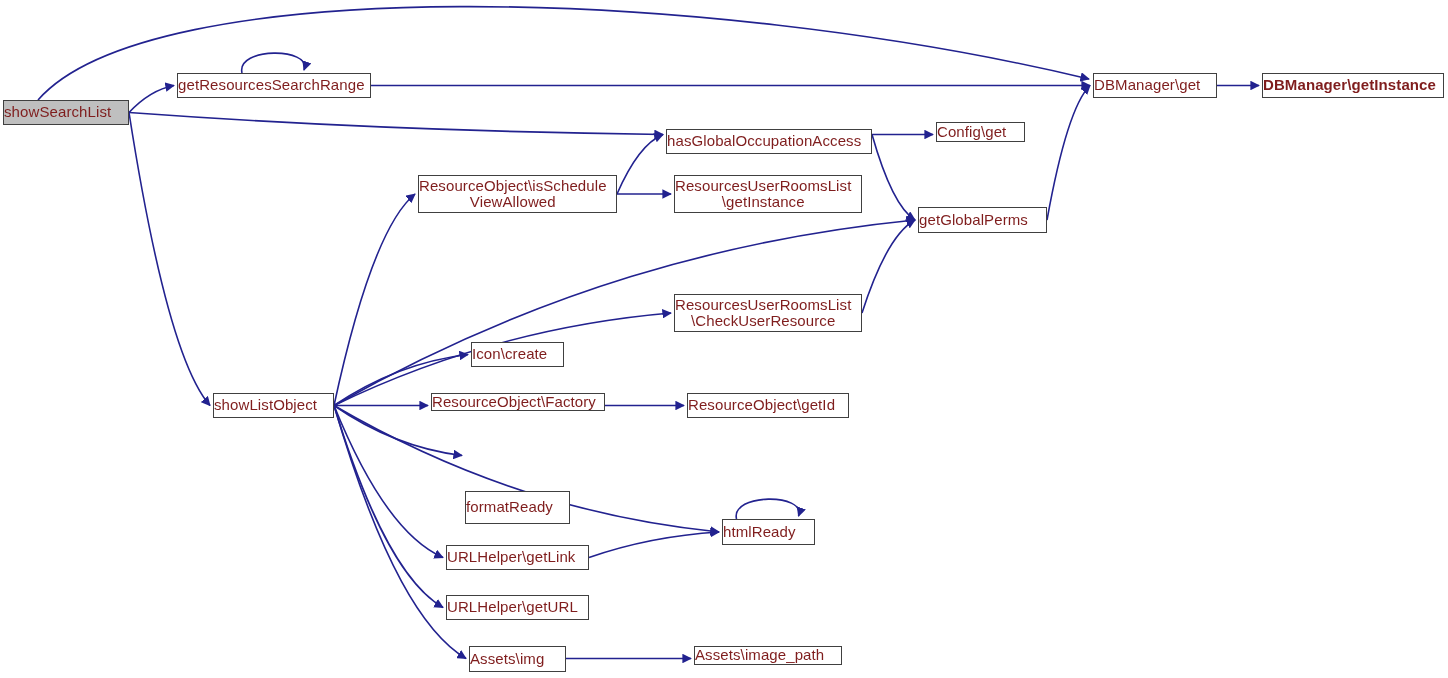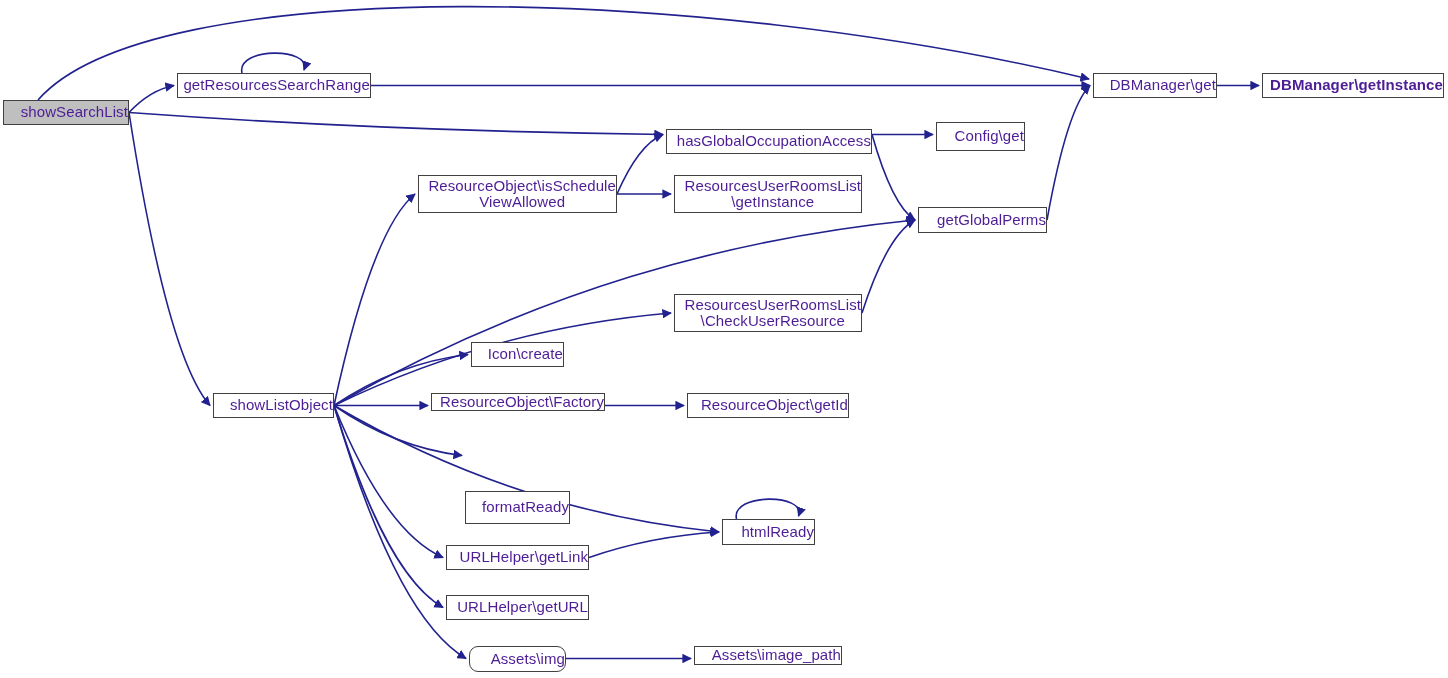--- a/index.html
+++ b/index.html
@@ -22,26 +22,26 @@
     top: 0;
     width: 1448px;
     height: 678px;
     pointer-events: none;
   }
   .node {
     position: absolute;
     box-sizing: border-box;
     border: 1px solid #404040;
     background: #ffffff;
-    color: #4c1d95;
+    color: #7f1d1d;
     font-size: 15px;
     line-height: 1.08;
     display: flex;
     align-items: center;
-    justify-content: flex-end;
+    justify-content: flex-start;
     text-align: center;
     white-space: pre;
     letter-spacing: 0.1px;
     z-index: 2;
   }
   .node.root {
     background: #bfbfbf;
     border-color: #404040;
   }
   .node-label {
@@ -88,32 +88,32 @@
         <path d="M 736.5 519 C 730.5 493, 806.5 493, 798.5 516" marker-end="url(#arrow)"></path>
         <path d="M 566 658.5 L 691 658.5" marker-end="url(#arrow)"></path>
       </g>
   </svg>
   <div id="nodes">
       <div class="node root" style="left: 3px; top: 100px; width: 126px; height: 25px;"><span class="node-label">showSearchList</span></div>
       <div class="node" style="left: 177px; top: 73px; width: 194px; height: 25px;"><span class="node-label">getResourcesSearchRange</span></div>
       <div class="node" style="left: 1093px; top: 73px; width: 124px; height: 25px;"><span class="node-label">DBManager\get</span></div>
       <div class="node" style="left: 1262px; top: 73px; width: 182px; height: 25px; font-weight: bold;"><span class="node-label">DBManager\getInstance</span></div>
       <div class="node" style="left: 666px; top: 122px; width: 206px; height: 25px; margin-top: 7px;"><span class="node-label">hasGlobalOccupationAccess</span></div>
-      <div class="node" style="left: 936px; top: 122px; width: 89px; height: 29px;"><span class="node-label">Config\get</span></div>
+      <div class="node" style="left: 936px; top: 122px; width: 89px; height: 20px;"><span class="node-label">Config\get</span></div>
       <div class="node" style="left: 418px; top: 175px; width: 199px; height: 38px;"><span class="node-label">ResourceObject\isSchedule
 ViewAllowed</span></div>
       <div class="node" style="left: 674px; top: 175px; width: 188px; height: 38px;"><span class="node-label">ResourcesUserRoomsList
 \getInstance</span></div>
       <div class="node" style="left: 918px; top: 207px; width: 129px; height: 26px;"><span class="node-label">getGlobalPerms</span></div>
       <div class="node" style="left: 674px; top: 294px; width: 188px; height: 38px;"><span class="node-label">ResourcesUserRoomsList
 \CheckUserResource</span></div>
       <div class="node" style="left: 471px; top: 342px; width: 93px; height: 25px;"><span class="node-label">Icon\create</span></div>
       <div class="node" style="left: 213px; top: 393px; width: 121px; height: 25px;"><span class="node-label">showListObject</span></div>
       <div class="node" style="left: 431px; top: 393px; width: 174px; height: 18px;"><span class="node-label">ResourceObject\Factory</span></div>
       <div class="node" style="left: 687px; top: 393px; width: 162px; height: 25px;"><span class="node-label">ResourceObject\getId</span></div>
       <div class="node" style="left: 465px; top: 443px; width: 105px; height: 33px; margin-top: 48px;"><span class="node-label">formatReady</span></div>
       <div class="node" style="left: 722px; top: 519px; width: 93px; height: 26px;"><span class="node-label">htmlReady</span></div>
       <div class="node" style="left: 446px; top: 545px; width: 143px; height: 25px;"><span class="node-label">URLHelper\getLink</span></div>
       <div class="node" style="left: 446px; top: 595px; width: 143px; height: 25px;"><span class="node-label">URLHelper\getURL</span></div>
-      <div class="node" style="left: 469px; top: 646px; width: 97px; height: 26px; border-radius: 9px;"><span class="node-label">Assets\img</span></div>
+      <div class="node" style="left: 469px; top: 646px; width: 97px; height: 26px;"><span class="node-label">Assets\img</span></div>
       <div class="node" style="left: 694px; top: 646px; width: 148px; height: 19px;"><span class="node-label">Assets\image_path</span></div>
     </div>
 </div>
 
 </body></html>

